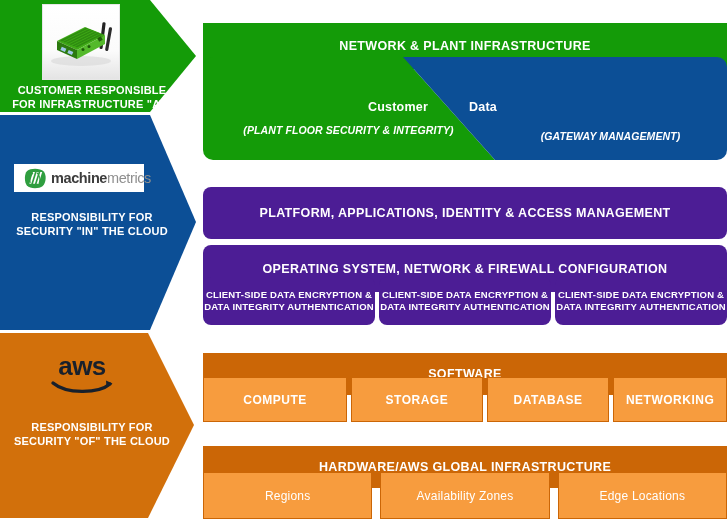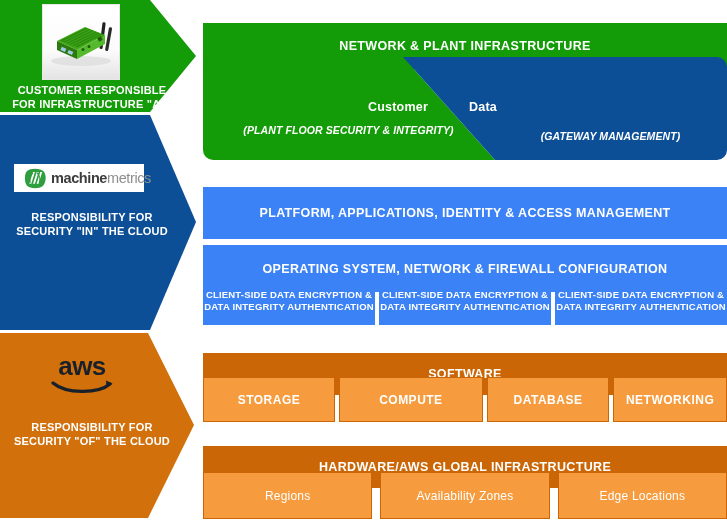--- a/index.html
+++ b/index.html
@@ -136,21 +136,21 @@
     text-align: center;
   }
   .band-title {
     font-size: 12.5px;
     font-weight: bold;
     letter-spacing: 0.35px;
     text-transform: uppercase;
     margin-top: 20px;
   }
   .green { background: #149b08; }
-  .blue  { background: #3b82f6; }
+  .blue  { background: #4c1d95; border-radius: 8px; }
   .orange-dark { background: #cb6606; }
   .orange-light { background: #f79c3e; border: 1px solid #cb6606; }
 
   .split-row {
     position: absolute;
     left: 0;
     width: 524px;
     overflow: hidden;
   }
   .split-bg { position: absolute; inset: 0; }
@@ -330,25 +330,25 @@
       <div class="cell blue cell-small" style="flex:1 1 0;">
         <span>CLIENT-SIDE DATA ENCRYPTION &amp; DATA INTEGRITY AUTHENTICATION</span>
       </div>
     </div>
 
     <div class="row orange-dark band-title" style="top:333px; height:42px;">
       <span>SOFTWARE</span>
     </div>
 
     <div class="cell-row" style="top:377px; height:45px; gap:4px;">
+      <div class="cell orange-light cell-mid" style="flex:1.18 1 0;">
+        <span>COMPUTE</span>
+      </div>
       <div class="cell orange-light cell-mid" style="flex:1.08 1 0;">
         <span>STORAGE</span>
-      </div>
-      <div class="cell orange-light cell-mid" style="flex:1.18 1 0;">
-        <span>COMPUTE</span>
       </div>
       <div class="cell orange-light cell-mid" style="flex:1.0 1 0;">
         <span>DATABASE</span>
       </div>
       <div class="cell orange-light cell-mid" style="flex:0.93 1 0;">
         <span>NETWORKING</span>
       </div>
     </div>
 
     <div class="row orange-dark band-title" style="top:426px; height:42px;">

